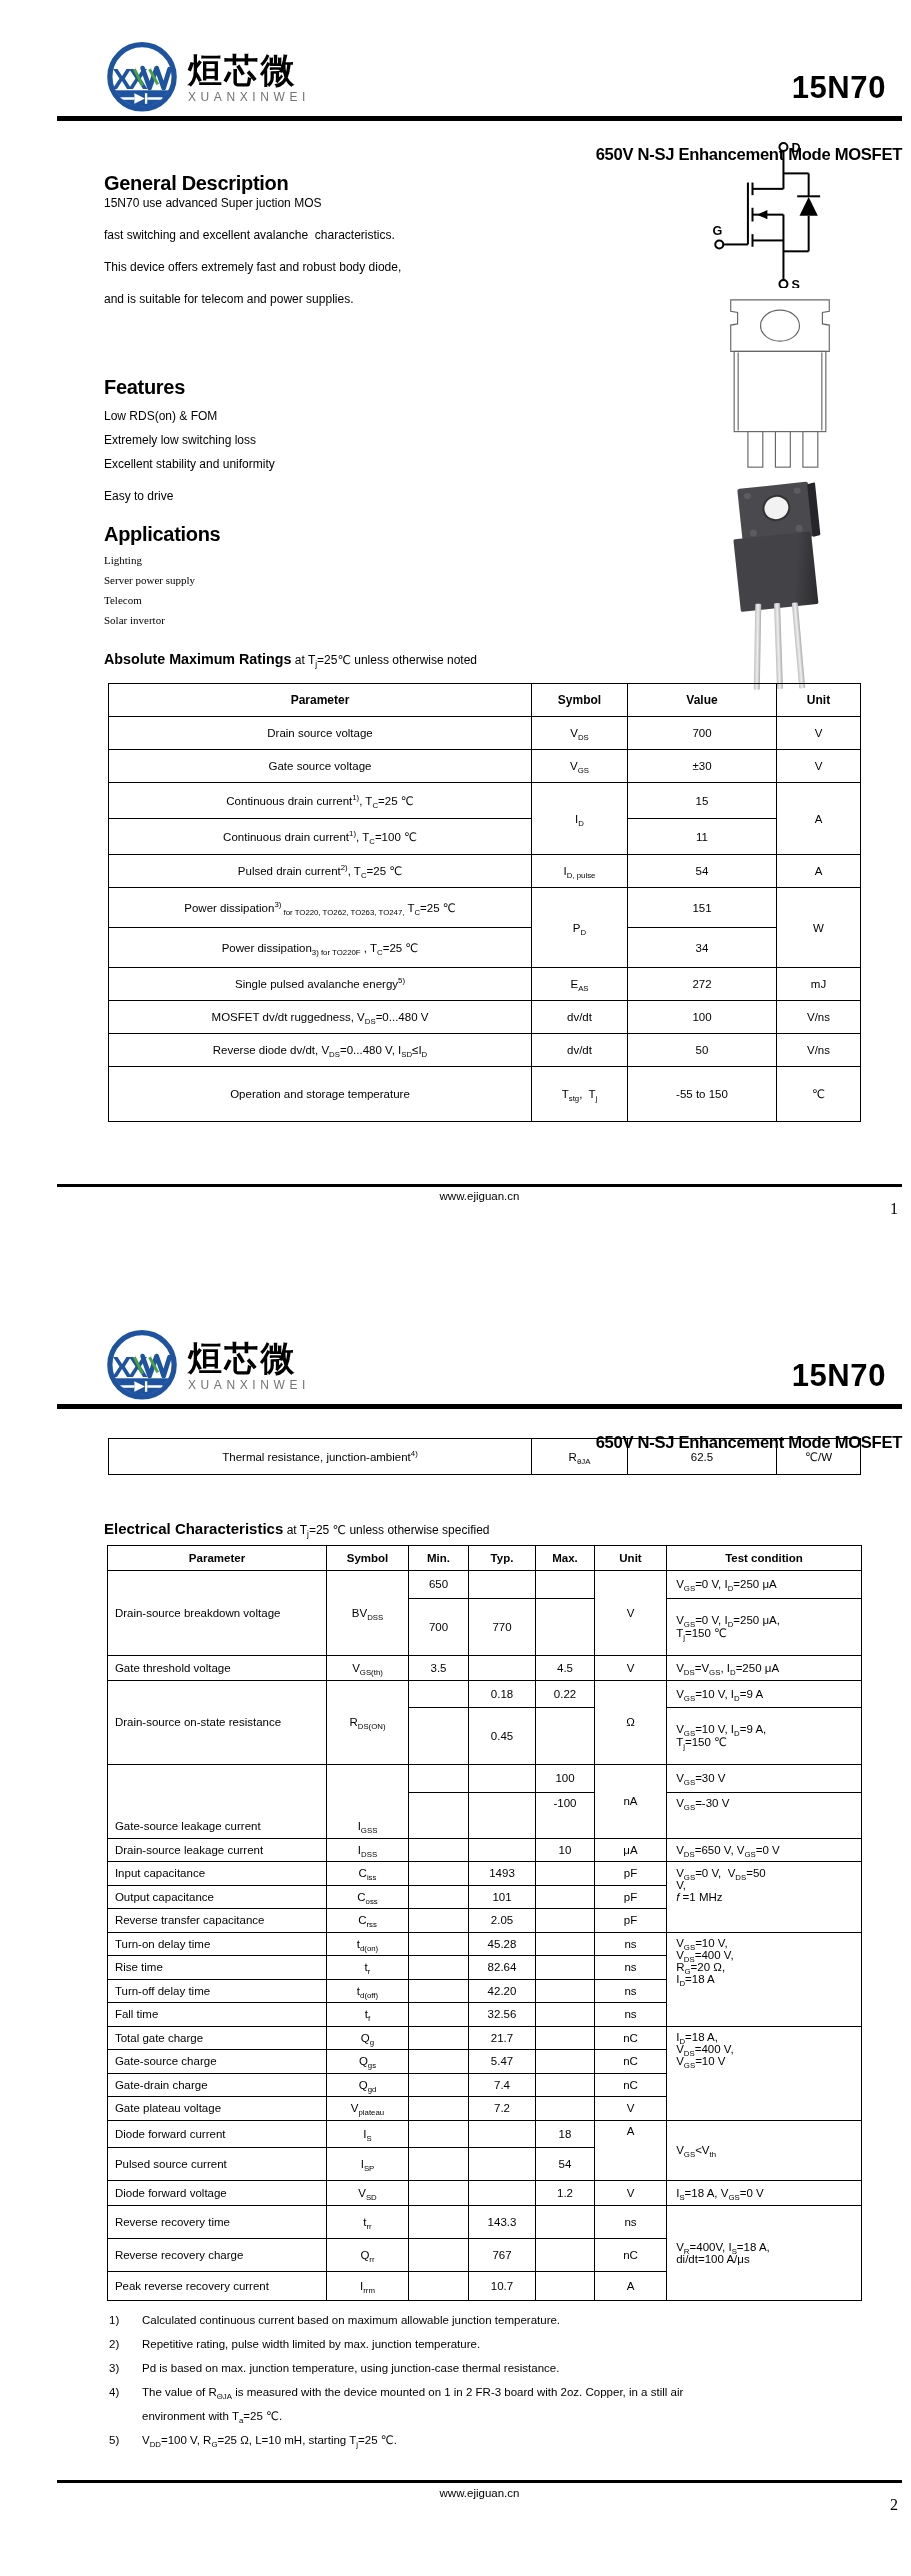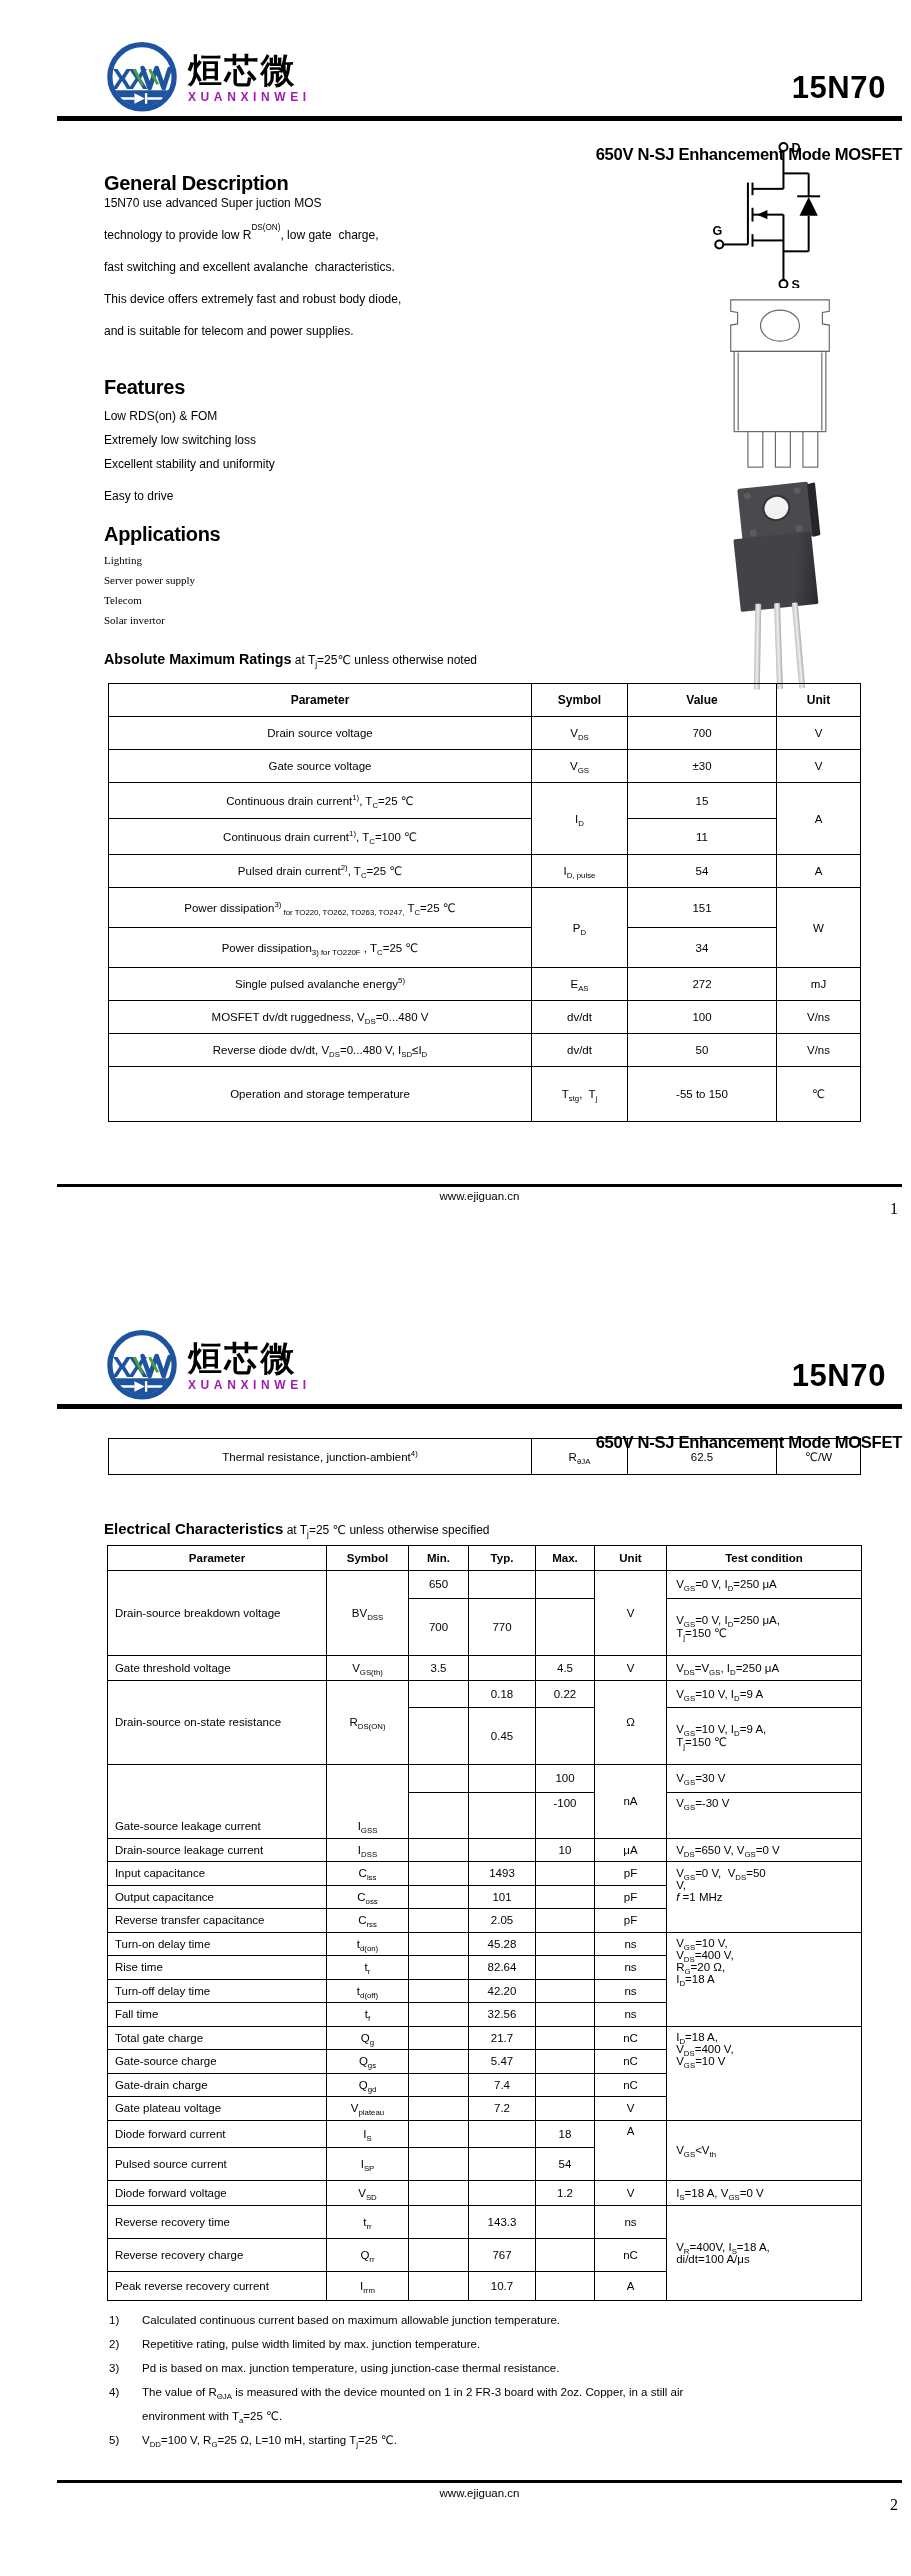--- a/index.html
+++ b/index.html
@@ -7,21 +7,21 @@
   .page{position:relative;width:911px;height:1288px;background:#fff;overflow:hidden;margin-left:24px;}
   sub{font-size:68%;line-height:0;}
   sup{font-size:68%;line-height:0;}
   i{font-style:italic;}
 
   
   .logo{position:absolute;left:80px;top:40px;display:flex;align-items:flex-start;gap:8px;}
   .logo-mark{width:76px;height:76px;}
   .brand-text{padding-top:12.6px;}
   .brand-zh{font-size:34px;font-weight:bold;letter-spacing:2.3px;line-height:1;}
-  .brand-en{font-size:12px;letter-spacing:4.6px;margin-top:3.4px;font-weight:bold;color:#a21caf;}
+  .brand-en{font-size:12px;letter-spacing:4.6px;margin-top:3.4px;font-weight:normal;color:#737373;}
   .pn-title{position:absolute;right:49px;top:70px;font-size:31px;font-weight:bold;letter-spacing:0.6px;}
   .header-rule{position:absolute;left:33px;right:33px;top:116px;height:4.6px;background:#000;}
   .subtitle{position:absolute;right:33px;top:145px;font-size:16.6px;font-weight:bold;letter-spacing:-0.3px;}
 
   
   .sec-h{font-size:20px;font-weight:bold;letter-spacing:-0.3px;}
   #gd-h{position:absolute;left:80px;top:172px;}
   #gd-lines{position:absolute;left:80px;top:196px;width:459px;}
   .gd-line{height:32px;display:flex;align-items:flex-start;font-size:12px;white-space:pre-wrap;}
   #ft-h{position:absolute;left:80px;top:376px;}
@@ -109,21 +109,20 @@
     </div>
   </div>
 
   <div class="pn-title">15N70</div>
   <div class="header-rule"></div>
   <div class="subtitle">650V N-SJ Enhancement Mode MOSFET</div>
 
   <div id="gd-h" class="sec-h">General Description</div>
   <div id="gd-lines">
     <div class="gd-line"><span>15N70 use advanced Super juction MOS</span></div>
-    <div class="gd-line"><span>technology to provide low R</span><sub>DS(ON)</sub><span>, low gate  charge,</span></div>
     <div class="gd-line"><span>fast switching and excellent avalanche  characteristics.</span></div>
     <div class="gd-line"><span>This device offers extremely fast and robust body diode,</span></div>
     <div class="gd-line"><span>and is suitable for telecom and power supplies.</span></div>
   </div>
 
   <div id="ft-h" class="sec-h">Features</div>
   <div id="ft-items">
     <div class="ft-item">Low RDS(on) &amp; FOM</div>
     <div class="ft-item">Extremely low switching loss</div>
     <div class="ft-item">Excellent stability and uniformity</div>

